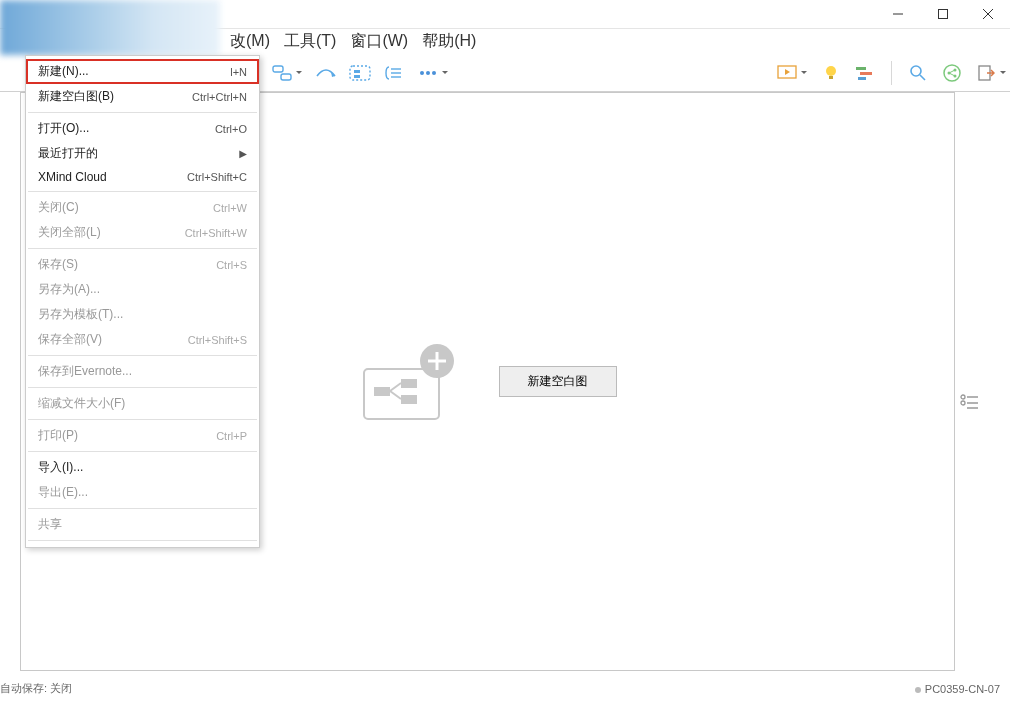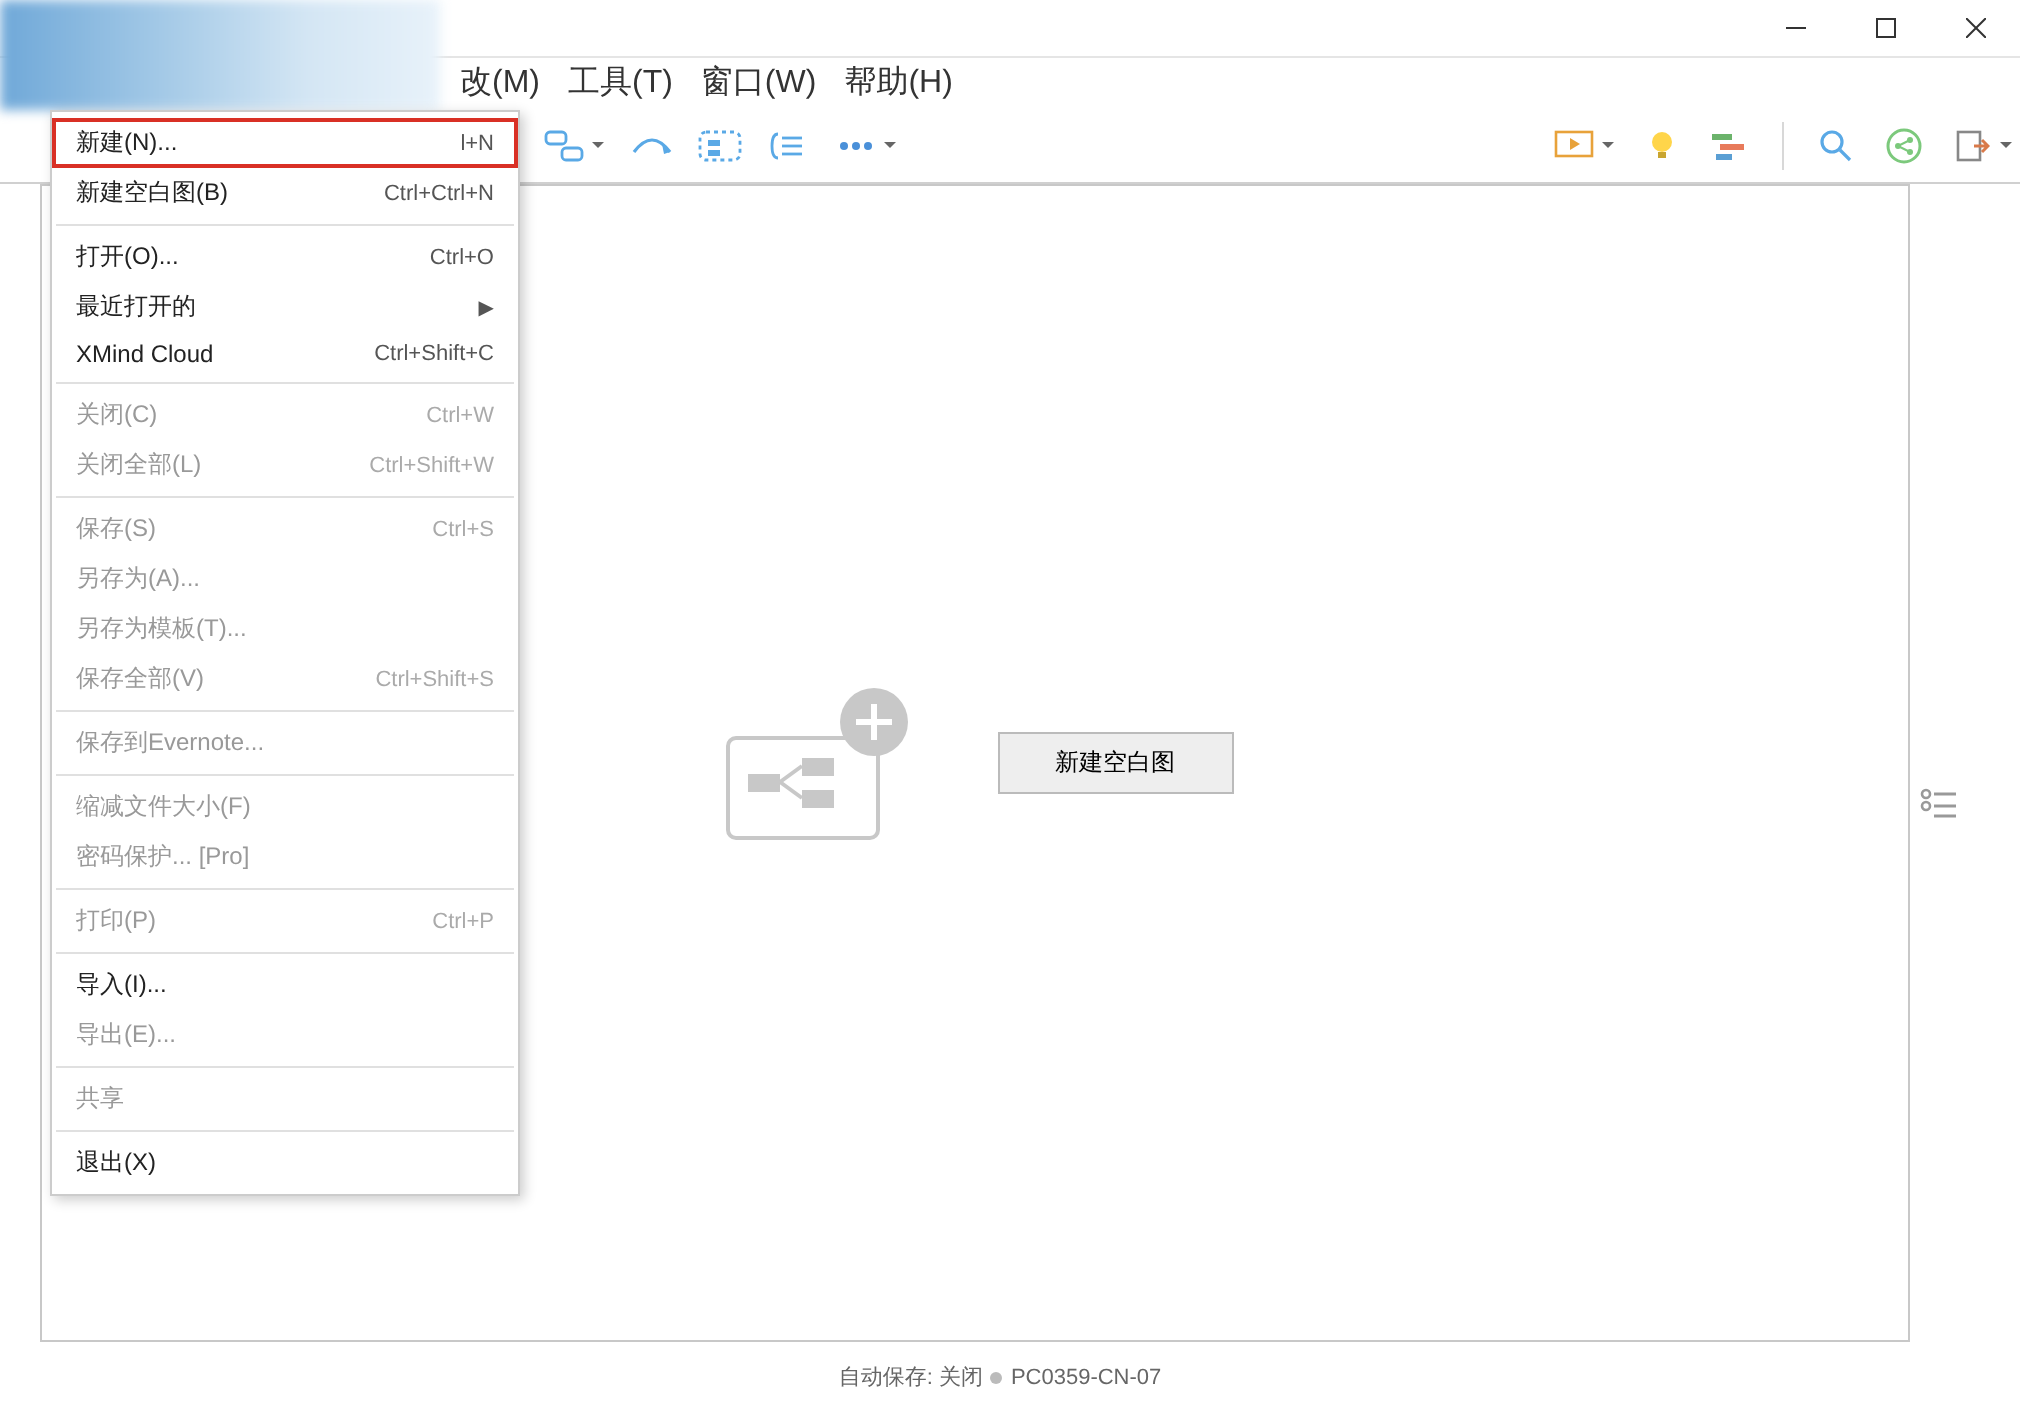--- a/index.html
+++ b/index.html
@@ -26,21 +26,21 @@
 .main { position:absolute; top:92px; left:20px; right:55px; bottom:30px; border:1px solid #c8c8c8; background:#fff; display:flex; flex-direction:column; align-items:center; justify-content:center; }
 .placeholder { display:flex; flex-direction:row; align-items:center; gap:40px; }
 .mindmap-icon { width:100px; height:85px; position:relative; }
 .newblank-btn { padding:6px 28px; background:#eee; border:1px solid #bbb; font-size:12px; cursor:pointer; }
 
 
 .rsidebar { position:absolute; right:0; top:92px; width:50px; bottom:30px; display:flex; flex-direction:row; align-items:center; gap:30px; padding-top:40px; }
 .rsidebar .ricon { width:22px; height:22px; display:flex; align-items:center; justify-content:center; cursor:pointer; }
 
 
-.statusbar { position:absolute; bottom:0; left:0; right:0; height:25px; display:flex; justify-content:center; align-items:center; padding-right:10px; gap:4px; font-size:11px; color:#666; }
+.statusbar { position:absolute; bottom:0; left:0; right:0; height:25px; display:flex; justify-content:space-between; align-items:center; padding-right:10px; gap:4px; font-size:11px; color:#666; }
 .statusbar .dot { width:6px; height:6px; border-radius:50%; background:#bbb; display:inline-block; margin-right:4px; }
 
 
 .filemenu { position:absolute; left:25px; top:55px; width:235px; background:#fff; border:1px solid #ccc; box-shadow:2px 2px 6px rgba(0,0,0,0.2); z-index:100; padding:3px 0; }
 .filemenu .row { display:flex; justify-content:space-between; align-items:center; padding:4px 12px 4px 12px; font-size:12px; color:#222; cursor:pointer; }
 .filemenu .row.disabled { color:#999; }
 .filemenu .row .shortcut { color:#555; font-size:11px; }
 .filemenu .row.disabled .shortcut { color:#aaa; }
 .filemenu .row.highlighted { outline:2px solid #d93025; outline-offset:-2px; }
 .filemenu .sep { height:1px; background:#e0e0e0; margin:3px 2px; }
@@ -290,41 +290,33 @@
     <div class="sep"></div>
     <div class="row disabled">
       <span>保存到Evernote...</span>
       <span class="shortcut"></span>
     </div>
     <div class="sep"></div>
     <div class="row disabled">
       <span>缩减文件大小(F)</span>
       <span class="shortcut"></span>
     </div>
-    <div class="row disabled">
-      <span>密码保护... [Pro]</span>
-      <span class="shortcut"></span>
-    </div>
     <div class="sep"></div>
     <div class="row disabled">
       <span>打印(P)</span>
       <span class="shortcut">Ctrl+P</span>
     </div>
     <div class="sep"></div>
     <div class="row">
       <span>导入(I)...</span>
       <span class="shortcut"></span>
     </div>
     <div class="row disabled">
       <span>导出(E)...</span>
       <span class="shortcut"></span>
     </div>
     <div class="sep"></div>
     <div class="row disabled">
       <span>共享</span>
       <span class="shortcut"></span>
     </div>
     <div class="sep"></div>
-    <div class="row">
-      <span>退出(X)</span>
-      <span class="shortcut"></span>
-    </div>
   </div>
 
 </body></html>

